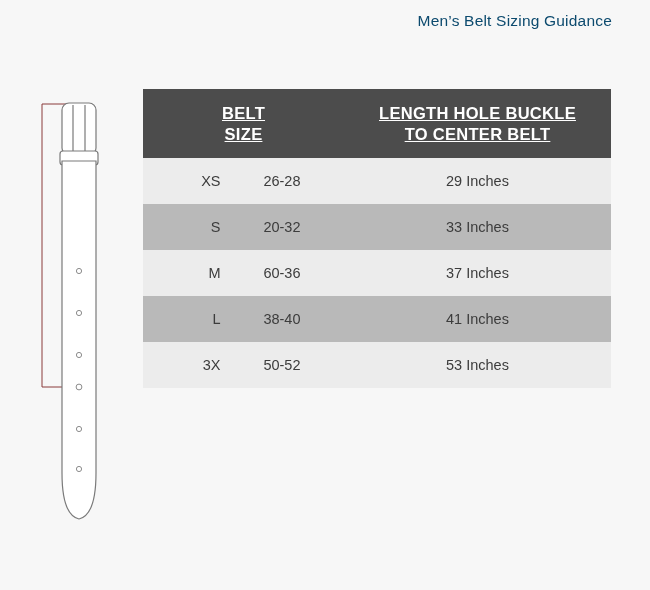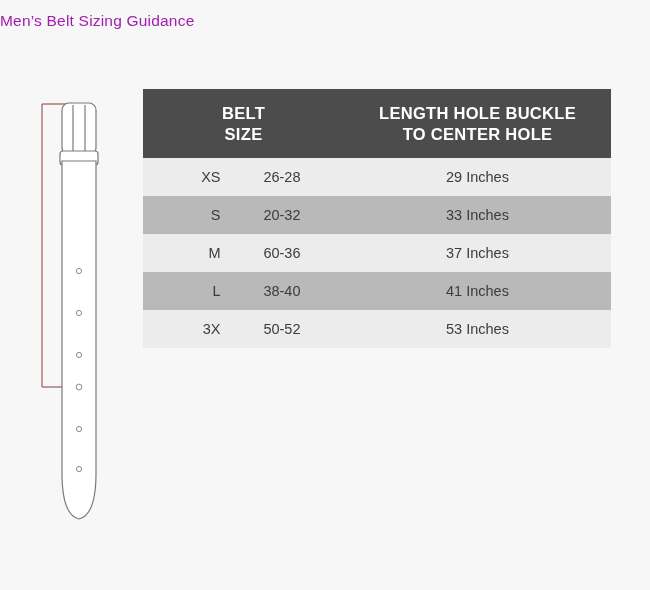--- a/index.html
+++ b/index.html
@@ -13,23 +13,23 @@
     font-family: "Liberation Sans", sans-serif;
     color: #3f3f3f;
     position: relative;
     overflow: hidden;
   }
   .page-title {
     position: absolute;
     top: 12px;
     left: 0;
     width: 612px;
-    text-align: left;
+    text-align: right;
     font-size: 15.5px;
-    color: #a21caf;
+    color: #0c4a6e;
     letter-spacing: 0.2px;
   }
   
   .belt-figure {
     position: absolute;
     left: 30px;
     top: 95px;
     width: 95px;
     height: 430px;
   }
@@ -46,28 +46,29 @@
   .size-table th {
     background: #4c4c4c;
     color: #ffffff;
     font-size: 16.5px;
     font-weight: bold;
     letter-spacing: 0.3px;
     padding: 14px 22px;
     line-height: 1.25;
     text-align: center;
     vertical-align: middle;
+    text-decoration: underline;
   }
   .col-size { width: 201px; }
   .col-len { width: 267px; }
   .size-table td {
     text-align: center;
     font-size: 14.5px;
     color: #3c3c3c;
-    height: 38px;
+    height: 46px;
     padding: 0;
     vertical-align: middle;
   }
   tr.light td { background: #ececec; }
   tr.dark td { background: #b9b9b9; }
   .cell-size-inner {
     display: flex;
     align-items: center;
     justify-content: center;
     gap: 26px;
@@ -124,21 +125,21 @@
     <col class="col-len">
   </colgroup>
   <thead>
     <tr>
       <th class="col-size">
         <span>BELT</span><br>
         <span>SIZE</span>
       </th>
       <th class="col-len">
         <span>LENGTH HOLE BUCKLE</span><br>
-        <span>TO CENTER HOLE</span>
+        <span>TO CENTER BELT</span>
       </th>
     </tr>
   </thead>
   <tbody>
     <tr class="light">
       <td>
         <div class="cell-size-inner">
           <span class="size-code">XS</span>
           <span class="size-range">26-28</span>
         </div>

